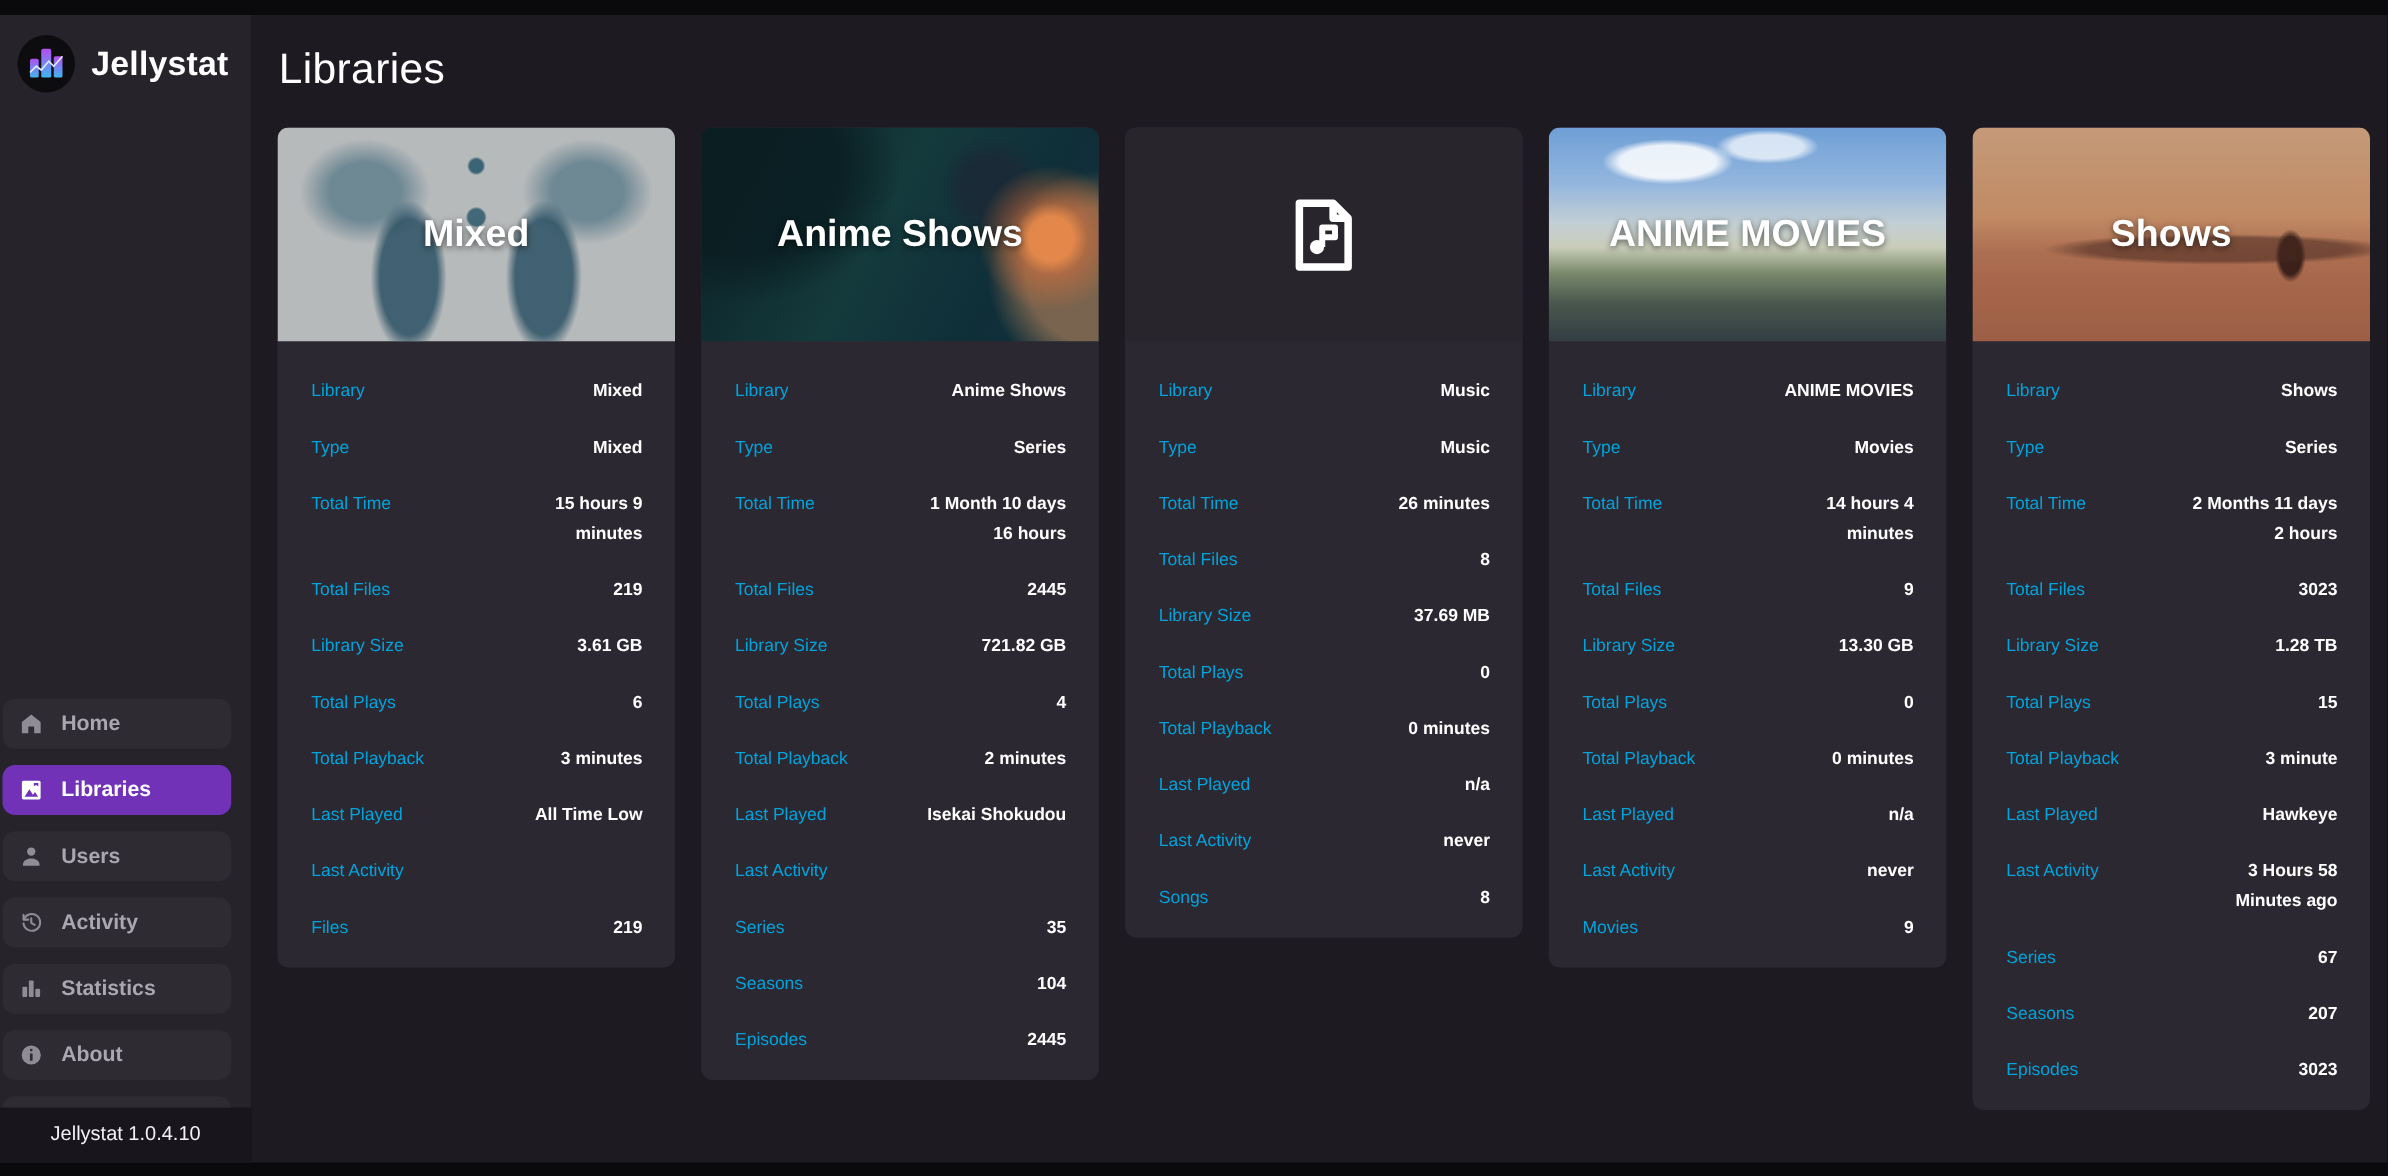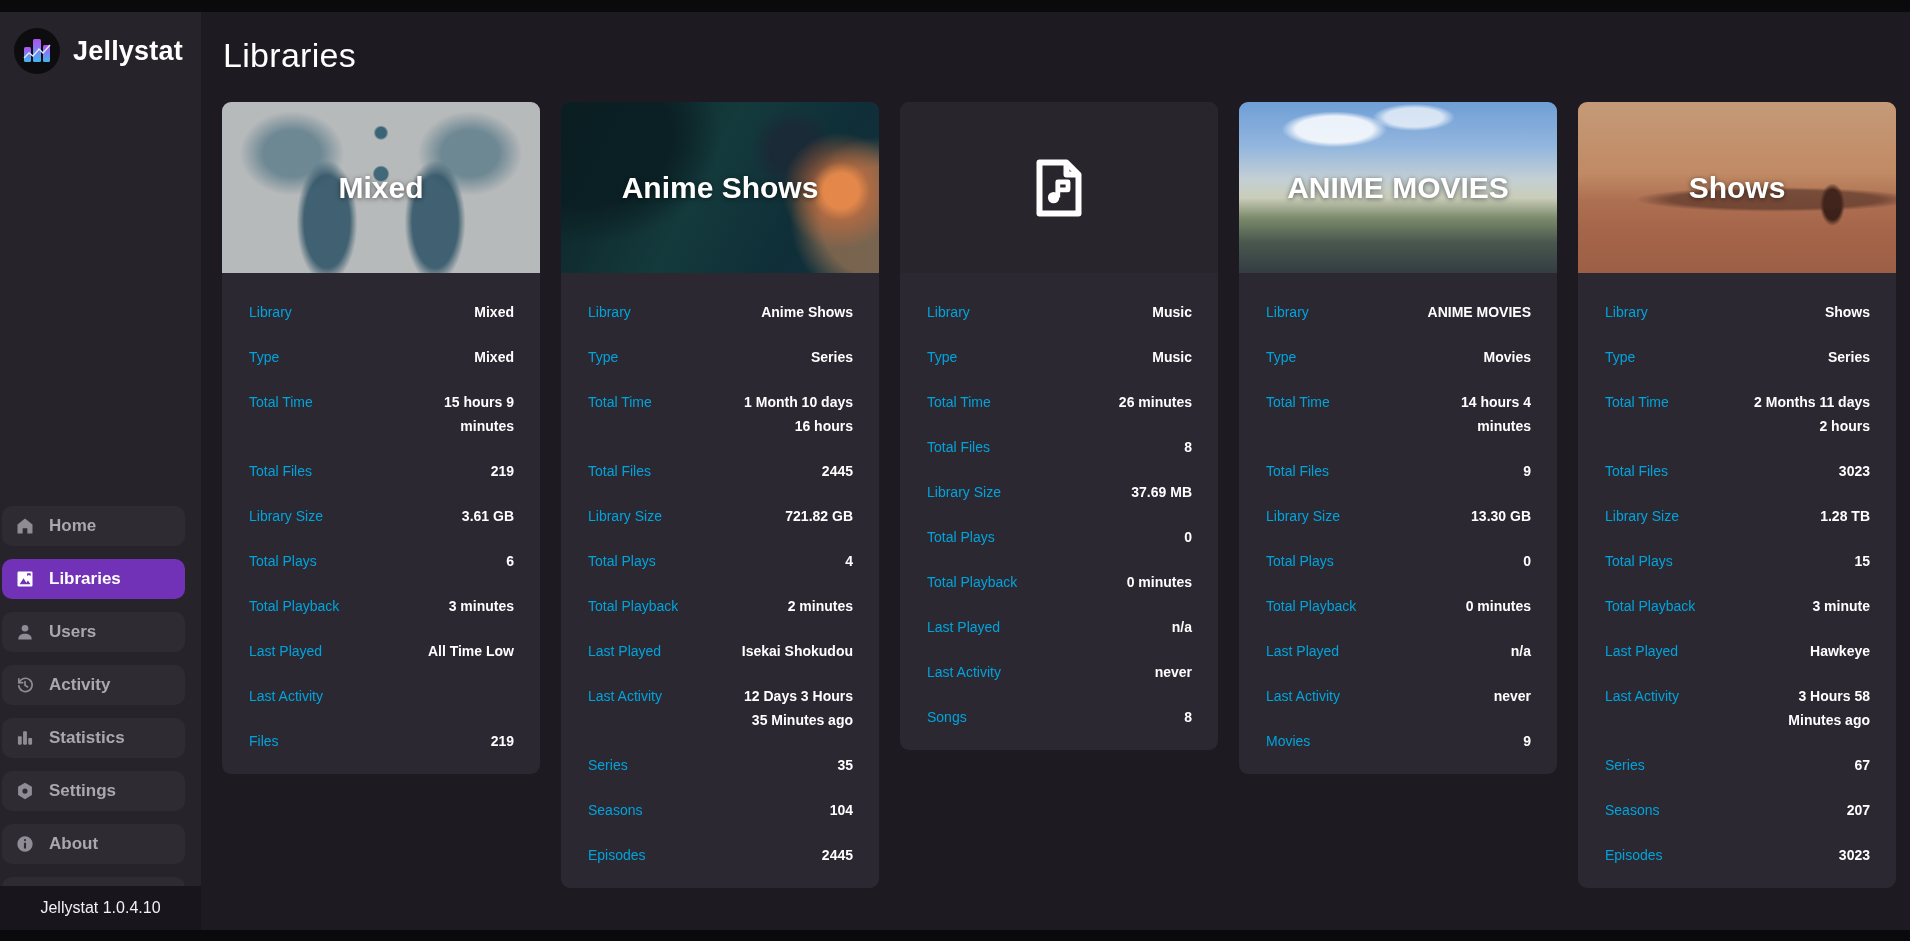--- a/index.html
+++ b/index.html
@@ -133,28 +133,20 @@
     <span class="nav-icon">
             <svg viewBox="0 0 24 24" fill="currentColor">
               <rect x="3.5" y="10" width="4.6" height="10" rx="1"></rect>
               <rect x="9.7" y="4" width="4.6" height="16" rx="1"></rect>
               <rect x="15.9" y="12" width="4.6" height="8" rx="1"></rect>
             </svg>
           </span>
     <span class="nav-label">Statistics</span>
   </div>
 
-  <div class="nav-item">
-    <span class="nav-icon">
-            <svg viewBox="0 0 24 24" fill="currentColor">
-              <path fill-rule="evenodd" d="M12 2.2l8.3 4.7v9.8L12 21.8l-8.3-5.1V6.9zM12 9a3.1 3.1 0 1 0 0 6.2A3.1 3.1 0 0 0 12 9z"></path>
-            </svg>
-          </span>
-    <span class="nav-label">Settings</span>
-  </div>
 
   <div class="nav-item">
     <span class="nav-icon">
             <svg viewBox="0 0 24 24" fill="currentColor">
               <path fill-rule="evenodd" d="M12 2.8a9.2 9.2 0 1 1 0 18.4 9.2 9.2 0 0 1 0-18.4zm-1.3 4.5a1.3 1.3 0 1 0 2.6 0 1.3 1.3 0 0 0-2.6 0zM10.7 10.5h2.6v7h-2.6z"></path>
             </svg>
           </span>
     <span class="nav-label">About</span>
   </div>
 
@@ -273,21 +265,20 @@
     <span class="stat-value">2 minutes</span>
   </div>
 
   <div class="stat-row">
     <span class="stat-label">Last Played</span>
     <span class="stat-value">Isekai Shokudou</span>
   </div>
 
   <div class="stat-row">
     <span class="stat-label">Last Activity</span>
-    <span class="stat-value">12 Days 3 Hours 35 Minutes ago</span>
   </div>
 
   <div class="stat-row">
     <span class="stat-label">Series</span>
     <span class="stat-value">35</span>
   </div>
 
   <div class="stat-row">
     <span class="stat-label">Seasons</span>
     <span class="stat-value">104</span>

